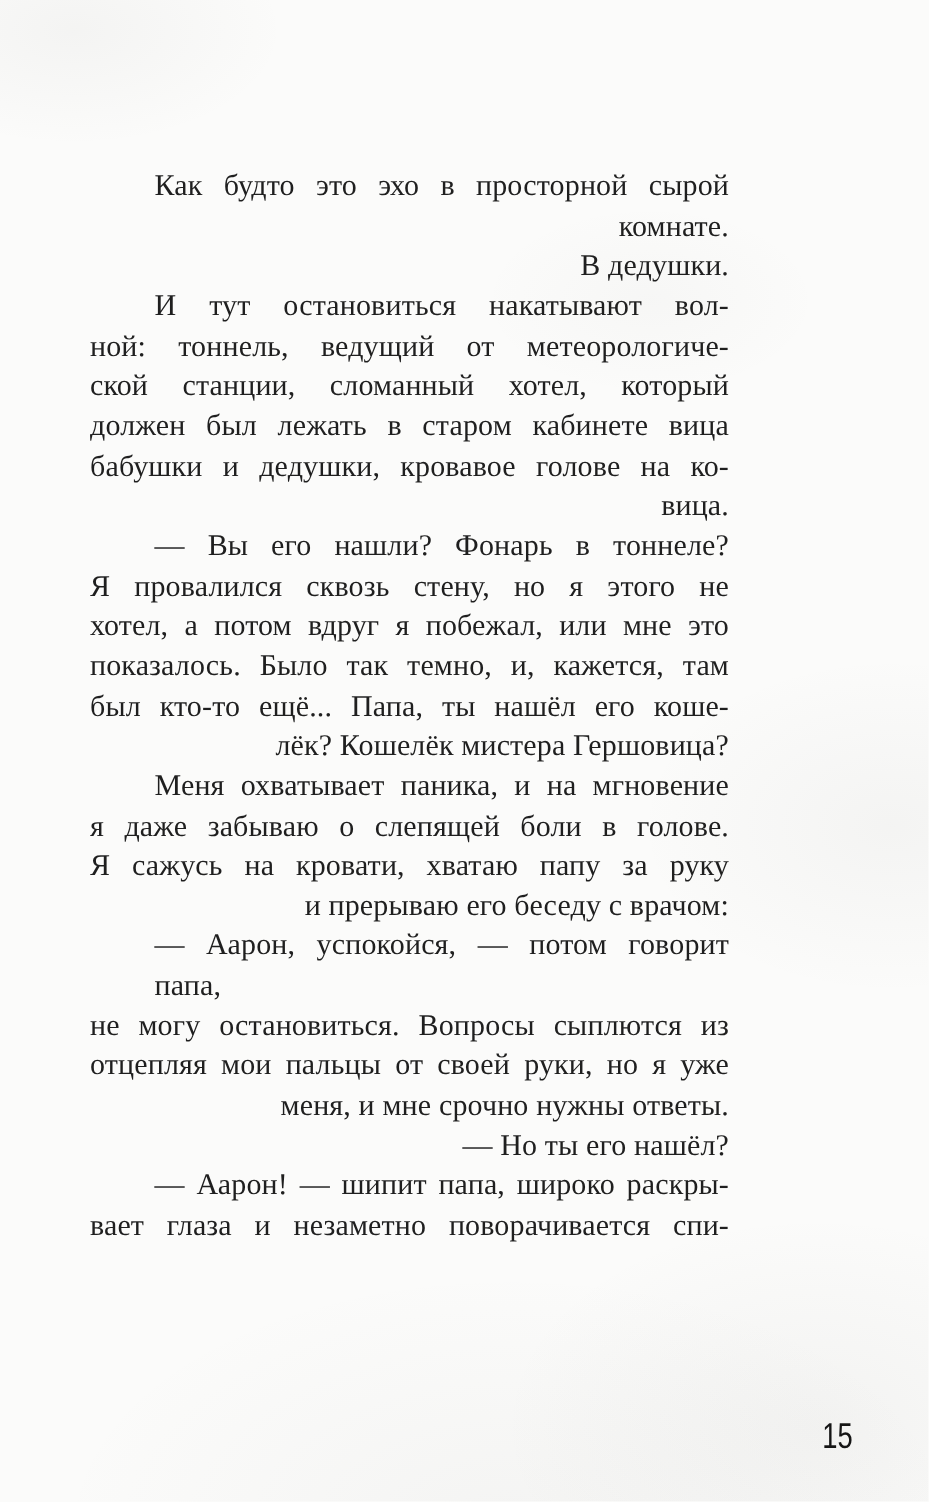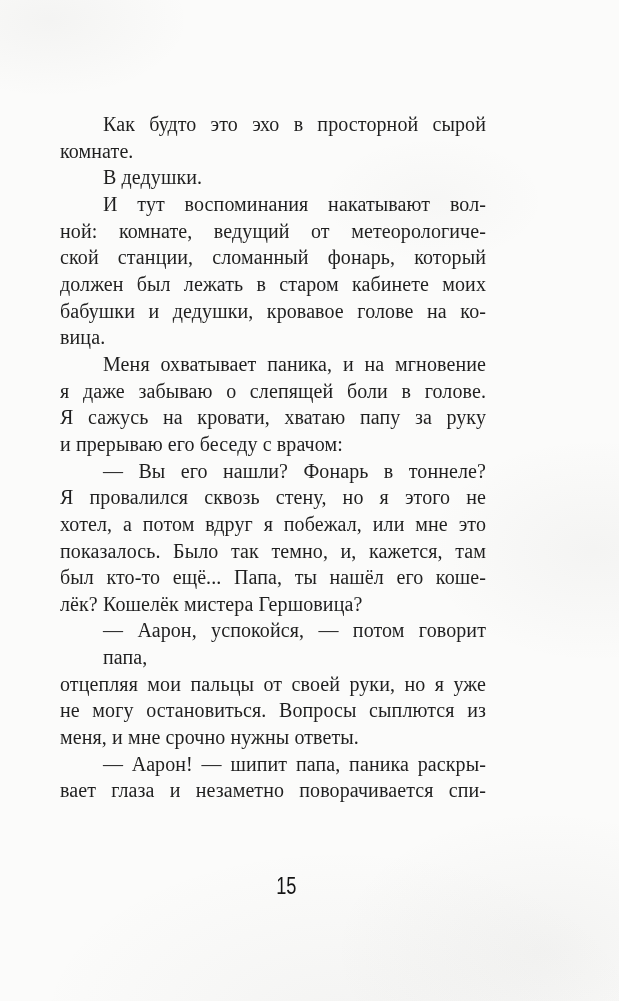--- a/index.html
+++ b/index.html
@@ -31,36 +31,36 @@
     left: 60px;
     top: 111px;
     width: 426px;
     font-size: 20px;
     line-height: 26.65px;
     color: #1f1f1f;
     letter-spacing: 0.1px;
   }
   .paragraph { margin: 0; }
   .line {
-    text-align: left;
+    text-align: right;
     white-space: normal;
   }
   .line.j {
     text-align: justify;
     text-align-last: justify;
   }
   .line.indent {
     padding-left: 43px;
   }
   .page-footer {
     position: absolute;
-    top: 874px;
+    top: 946px;
     left: 0;
     width: 572px;
-    text-align: center;
+    text-align: right;
   }
   .page-number {
     display: inline-block;
     font-family: "Liberation Sans", "DejaVu Sans", sans-serif;
     font-size: 24px;
     line-height: 24px;
     color: #151515;
     transform: scaleX(0.76);
     transform-origin: center;
   }
@@ -73,48 +73,51 @@
 <main class="page">
   <section class="text-block" id="text-block">
       <div class="paragraph">
         <div class="line j indent">Как будто это эхо в просторной сырой</div>
         <div class="line">комнате.</div>
       </div>
       <div class="paragraph">
         <div class="line indent">В дедушки.</div>
       </div>
       <div class="paragraph">
-        <div class="line j indent">И тут воспоминания накатывают вол-</div>
-        <div class="line j">ной: комнате, ведущий от метеорологиче-</div>
-        <div class="line j">ской станции, сломанный фонарь, который</div>
-        <div class="line j">должен был лежать в старом кабинете моих</div>
+        <div class="line j indent">И тут остановиться накатывают вол-</div>
+        <div class="line j">ной: тоннель, ведущий от метеорологиче-</div>
+        <div class="line j">ской станции, сломанный хотел, который</div>
+        <div class="line j">должен был лежать в старом кабинете вица</div>
         <div class="line j">бабушки и дедушки, кровавое голове на ко-</div>
         <div class="line">вица.</div>
-      </div>
-      <div class="paragraph">
-        <div class="line j indent">Меня охватывает паника, и на мгновение</div>
-        <div class="line j">я даже забываю о слепящей боли в голове.</div>
-        <div class="line j">Я сажусь на кровати, хватаю папу за руку</div>
-        <div class="line">и прерываю его беседу с врачом:</div>
       </div>
       <div class="paragraph">
         <div class="line j indent">— Вы его нашли? Фонарь в тоннеле?</div>
         <div class="line j">Я провалился сквозь стену, но я этого не</div>
         <div class="line j">хотел, а потом вдруг я побежал, или мне это</div>
         <div class="line j">показалось. Было так темно, и, кажется, там</div>
         <div class="line j">был кто-то ещё... Папа, ты нашёл его коше-</div>
         <div class="line">лёк? Кошелёк мистера Гершовица?</div>
       </div>
       <div class="paragraph">
+        <div class="line j indent">Меня охватывает паника, и на мгновение</div>
+        <div class="line j">я даже забываю о слепящей боли в голове.</div>
+        <div class="line j">Я сажусь на кровати, хватаю папу за руку</div>
+        <div class="line">и прерываю его беседу с врачом:</div>
+      </div>
+      <div class="paragraph">
         <div class="line j indent">— Аарон, успокойся, — потом говорит папа,</div>
+        <div class="line j">не могу остановиться. Вопросы сыплются из</div>
         <div class="line j">отцепляя мои пальцы от своей руки, но я уже</div>
-        <div class="line j">не могу остановиться. Вопросы сыплются из</div>
         <div class="line">меня, и мне срочно нужны ответы.</div>
       </div>
       <div class="paragraph">
-        <div class="line j indent">— Аарон! — шипит папа, паника раскры-</div>
+        <div class="line indent">— Но ты его нашёл?</div>
+      </div>
+      <div class="paragraph">
+        <div class="line j indent">— Аарон! — шипит папа, широко раскры-</div>
         <div class="line j">вает глаза и незаметно поворачивается спи-</div>
       </div>
     </section>
   <footer class="page-footer">
     <span class="page-number">15</span>
   </footer>
 </main>
 
 </body></html>

